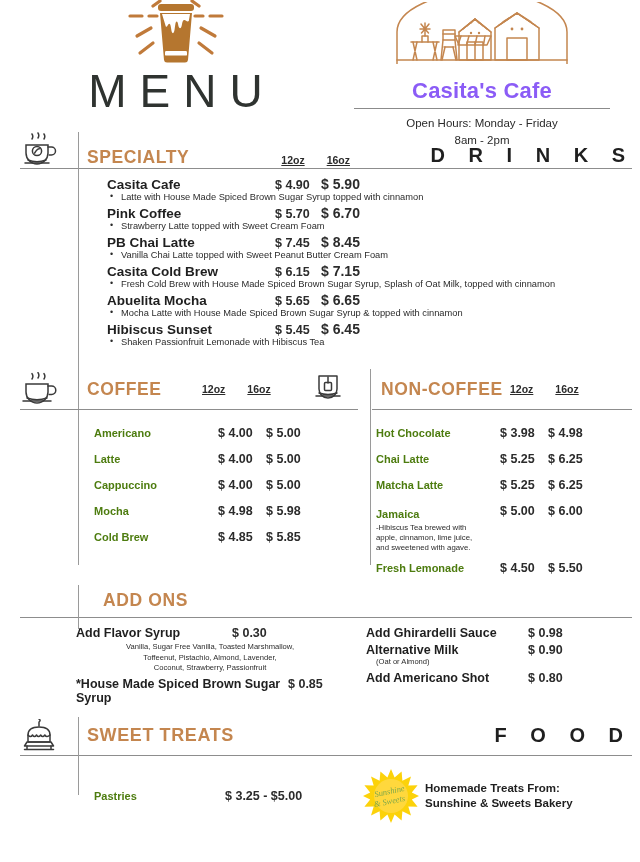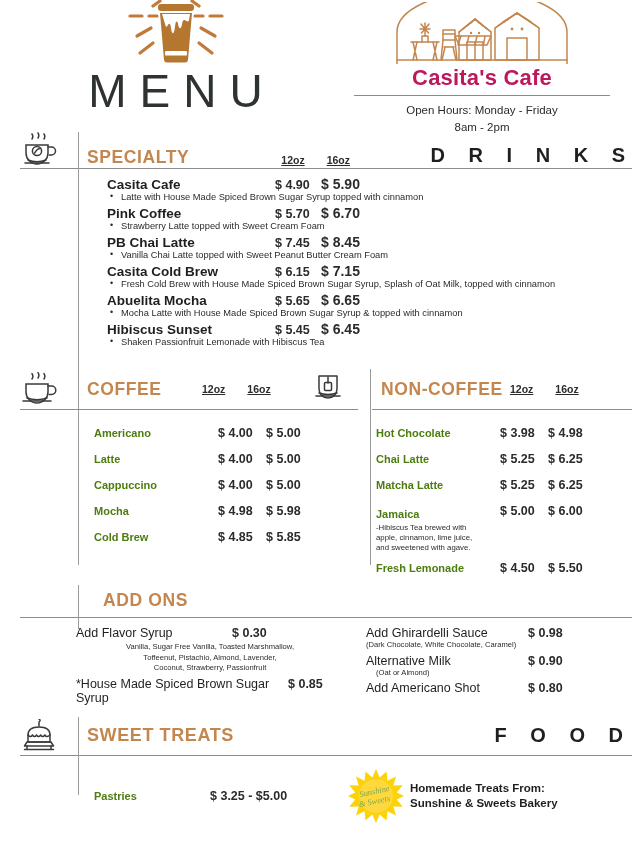--- a/index.html
+++ b/index.html
@@ -21,22 +21,22 @@
   .menu-word {
     font-size: 46px; letter-spacing: 13px; color: #2f3330;
     font-weight: 400; line-height: 1; margin-top: 2px; padding-left: 12px;
   }
 
   .cafe-block {
     position: absolute; left: 352px; top: 2px; width: 260px; text-align: center;
   }
   .cafe-illo { height: 62px; display:flex; align-items:flex-end; justify-content:center; }
   .cafe-name {
-    font-size: 22px; color: #be185d; font-weight: 600; letter-spacing: .2px;
-    line-height: 1.15; margin-top: 1px;
+    font-size: 22px; color: #8b5cf6; font-weight: 600; letter-spacing: .2px;
+    line-height: 1.15; margin-top: 14px;
   }
   .cafe-rule { height:1px; background:#8b8b8b; margin: 5px 2px 6px 2px; }
   .cafe-hours { font-size: 11.5px; color: #2b2b2b; line-height: 1.45; }
 
   
   .rule { height: 1px; background: #8d8d8d; }
 
   .sec-head {
     position: relative; display: flex; align-items: center;
     height: 34px;
@@ -81,21 +81,21 @@
   .dr-oz { display:flex; gap: 22px; }
 
   .drow { display:flex; align-items:baseline; padding: 6px 0 6px 0; }
   .dname { font-size: 11px; font-weight: 600; color:#4d7c0f; }
   .dp { font-size: 12.5px; font-weight: 700; width: 48px; text-align:left; }
   .dnote { font-size: 7.8px; line-height:1.28; color:#2b2b2b; margin-top:1px; }
 
   
   .addons-left { padding-left: 22px; }
   .ao-row { display:flex; align-items:baseline; }
-  .ao-name { font-size: 12.5px; font-weight: 400; color:#1f1f1f; }
+  .ao-name { font-size: 12.5px; font-weight: 700; color:#1f1f1f; }
   .ao-price { font-size: 12.5px; font-weight: 700; }
   .ao-sub { font-size: 7.6px; line-height:1.4; color:#2b2b2b; }
 
   
   .st-row { display:flex; align-items:center; }
   .bakery { display:flex; align-items:center; gap:6px; }
   .bakery-txt { font-size: 11.5px; font-weight:600; line-height:1.25; color:#1f1f1f; }
 </style>
 </head>
 <body>
@@ -401,21 +401,20 @@
           </div>
         </div>
       </div>
 
       <div style="flex:1;padding-left:8px;">
         <div>
           <div class="ao-row">
             <span class="ao-name" style="width:162px;">Add Ghirardelli Sauce</span>
             <span class="ao-price">$ 0.98</span>
           </div>
-          <div class="ao-sub">(Dark Chocolate, White Chocolate, Caramel)</div>
         </div>
         <div style="margin-top:3px;">
           <div class="ao-row">
             <span class="ao-name" style="width:162px;">Alternative Milk</span>
             <span class="ao-price">$ 0.90</span>
           </div>
           <div class="ao-sub" style="padding-left:10px;">(Oat or Almond)</div>
         </div>
         <div style="margin-top:3px;">
           <div class="ao-row">
@@ -441,21 +440,21 @@
             <path d="M6 27 v3.5 M30 27 v3.5 M3.5 30.5 h29"></path>
           </g>
         </svg>
       </div>
       <div class="sec-title" style="font-size:18px;">SWEET TREATS</div>
       <div class="bigword" style="margin-left:auto;margin-right:8px;">F O O D</div>
     </div>
     <div class="rule" style="margin:0 8px 0 20px;"></div>
 
     <div class="st-row" style="padding:12px 0 0 94px;">
-      <span class="dname" style="width:116px;">Pastries</span>
+      <span class="dname" style="width:131px;">Pastries</span>
       <span class="dp" style="width:130px;">$ 3.25 - $5.00</span>
 
       <div class="bakery" style="margin-left:8px;">
         <div style="position:relative;width:56px;height:56px;">
           <svg width="56" height="56" viewBox="0 0 56 56">
             <g>
               <path d="M28 1 L31.6 9.6 L38.6 3.4 L39.4 12.7 L48 8.6 L45.3 17.6 L54.6 17.2 L48.8 24.5 L56 28 L48.8 31.5
                        L54.6 38.8 L45.3 38.4 L48 47.4 L39.4 43.3 L38.6 52.6 L31.6 46.4 L28 55 L24.4 46.4 L17.4 52.6
                        L16.6 43.3 L8 47.4 L10.7 38.4 L1.4 38.8 L7.2 31.5 L0 28 L7.2 24.5 L1.4 17.2 L10.7 17.6
                        L8 8.6 L16.6 12.7 L17.4 3.4 L24.4 9.6 Z" fill="#fcd20a"></path>

